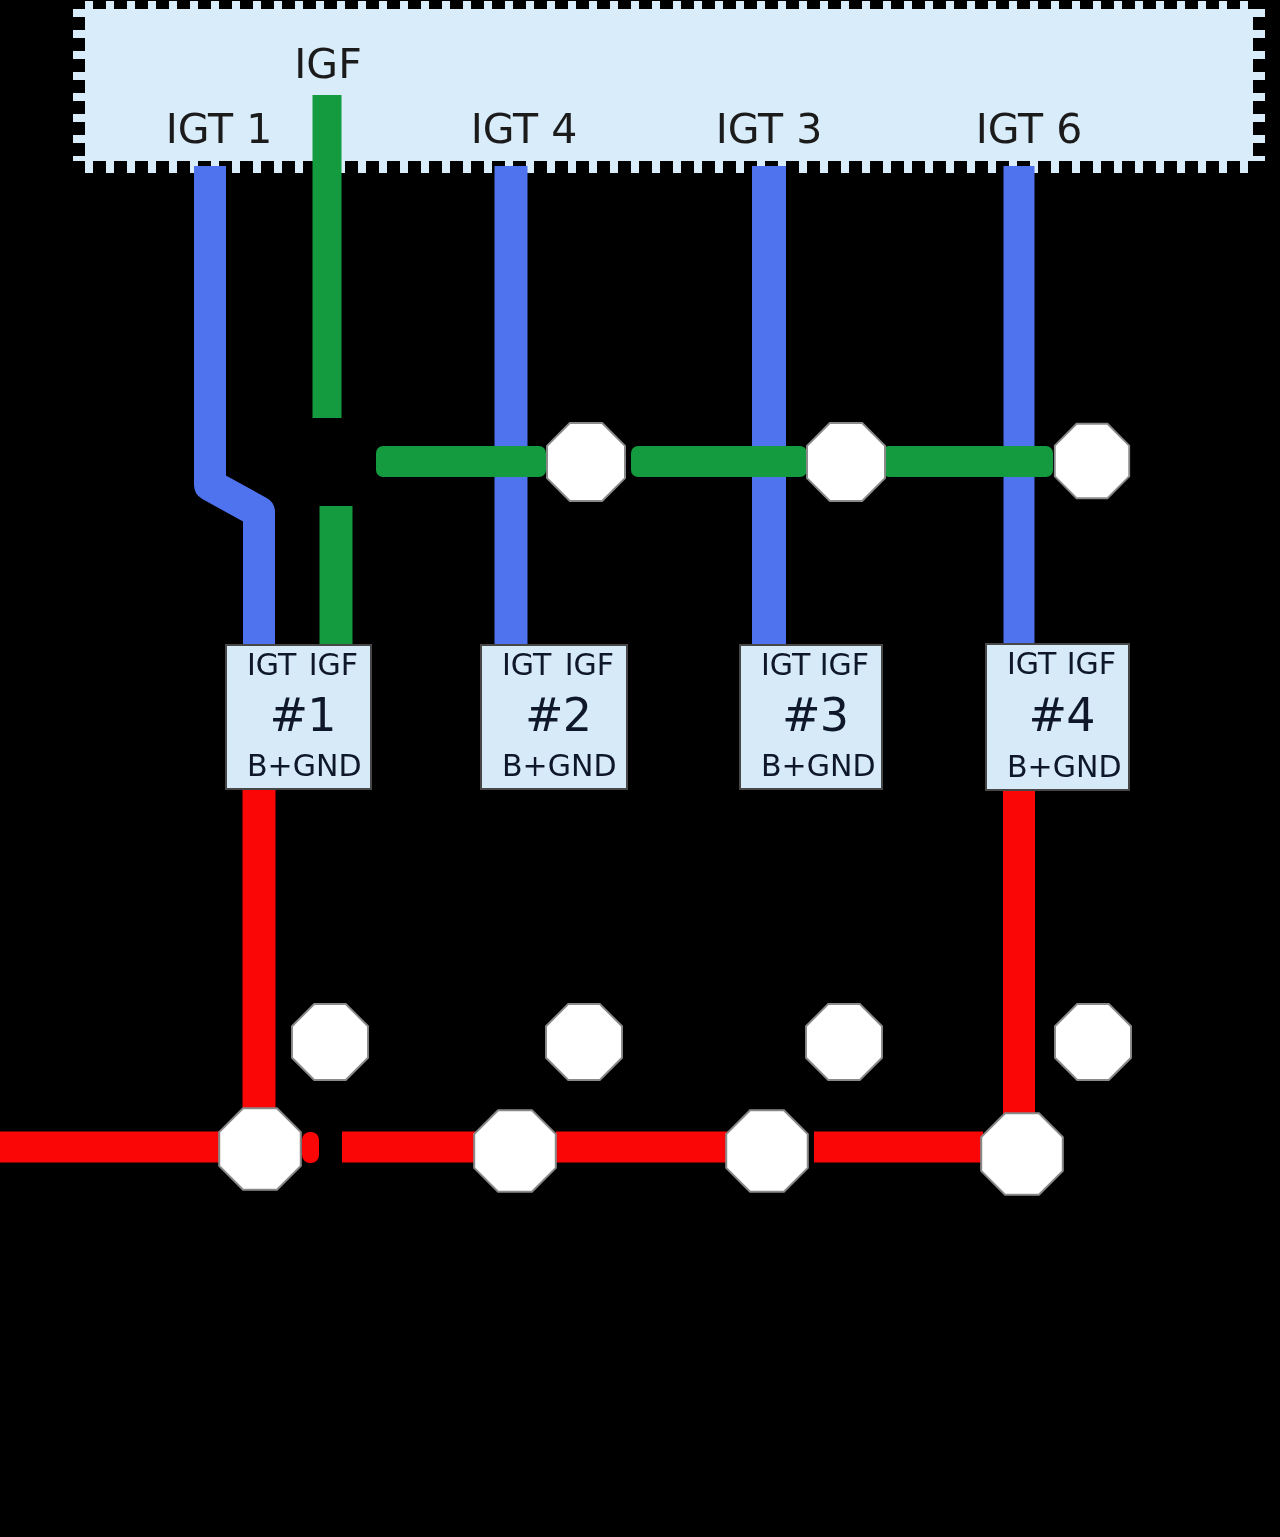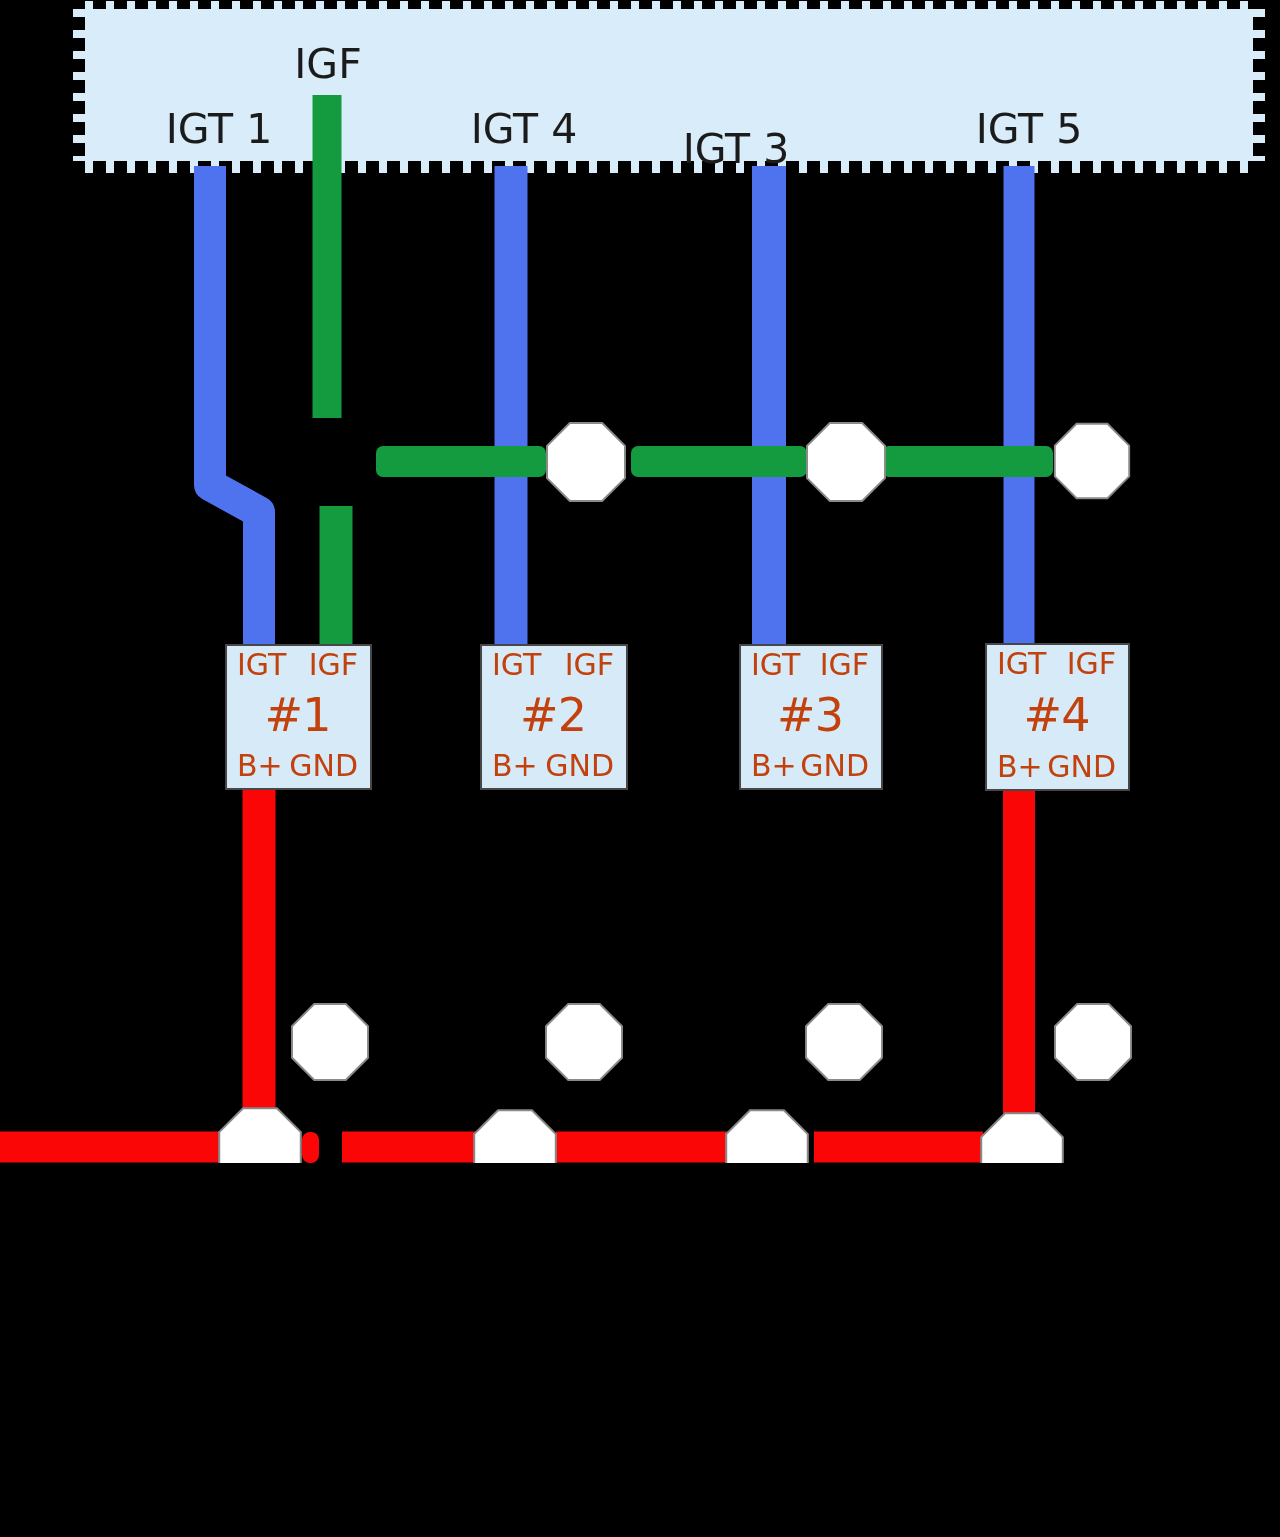--- a/index.html
+++ b/index.html
@@ -6,21 +6,21 @@
     --bg:#000000;
     --band:#d9ecf9;
     --box:#d6eaf8;
     --blue:#4f72ef;
     --green:#149b40;
     --red:#fb0606;
     --ink:#1b1b1b;
   }
   html,body{margin:0;padding:0;background:var(--bg);}
   .canvas{
-    position:relative;width:1280px;height:1163px;background:var(--bg);
+    position:relative;width:1280px;height:1537px;background:var(--bg);
     overflow:hidden;font-family:"DejaVu Sans",sans-serif;
   }
   
   .band{position:absolute;left:73px;top:1px;width:1192px;height:172px;}
   .band-core{position:absolute;left:12px;right:12px;top:8px;bottom:12px;background:var(--band);}
   .teeth-top{position:absolute;left:12px;right:12px;top:0;height:9px;
     background:repeating-linear-gradient(90deg,var(--band) 0 8px,transparent 8px 21px);}
   .teeth-bottom{position:absolute;left:12px;right:12px;bottom:0;height:12px;
     background:repeating-linear-gradient(90deg,var(--band) 0 8px,transparent 8px 21px);}
   .teeth-left{position:absolute;left:0;width:12px;top:8px;bottom:12px;
@@ -30,44 +30,44 @@
   .band-label{
     position:absolute;transform:translate(-50%,-50%);
     font-size:41px;color:var(--ink);white-space:nowrap;letter-spacing:0px;
   }
   
   .wires{position:absolute;left:0;top:0;}
   .octagon{fill:#ffffff;stroke:#8a8a8a;stroke-width:2px;}
   
   .coil{
     position:absolute;box-sizing:border-box;background:var(--box);
-    border:2px solid #474747;color:#c2410c;
+    border:2px solid #474747;color:#0f172a;
     display:flex;flex-direction:column;justify-content:space-between;
-    padding:2px 12px 6px 10px;
+    padding:2px 12px 6px 20px;
   }
   .coil-row{display:flex;justify-content:space-between;font-size:30px;line-height:1.1;}
   .coil-num{text-align:center;font-size:46px;line-height:1;letter-spacing:-1px;}
 </style>
 </head>
 <body>
 
 <div class="canvas">
 
   <div class="band">
     <div class="teeth-top"></div>
     <div class="teeth-bottom"></div>
     <div class="teeth-left"></div>
     <div class="teeth-right"></div>
     <div class="band-core"></div>
 
     <div class="band-label" style="left:255px;top:63px;">IGF</div>
     <div class="band-label" style="left:140px;top:128px;margin-left:6px;">IGT 1</div>
     <div class="band-label" style="left:451px;top:128px;">IGT 4</div>
-    <div class="band-label" style="left:663px;top:128px;margin-top:20px;">IGT 3</div>
-    <div class="band-label" style="left:956px;top:128px;">IGT 5</div>
+    <div class="band-label" style="left:696px;top:128px;">IGT 3</div>
+    <div class="band-label" style="left:956px;top:128px;">IGT 6</div>
   </div>
 
   <svg class="wires" width="1280" height="1537" viewBox="0 0 1280 1537">
     <defs>
       <polygon id="oct" points="-16.6,-40 16.6,-40 40,-16.6 40,16.6 16.6,40 -16.6,40 -40,16.6 -40,-16.6"></polygon>
     </defs>
 
     <path d="M210 166 V485 L259 512 V646" fill="none" stroke="#4f72ef" stroke-width="32" stroke-linejoin="round"></path>
     <line x1="511" y1="166" x2="511" y2="646" stroke="#4f72ef" stroke-width="33"></line>
     <line x1="769" y1="166" x2="769" y2="646" stroke="#4f72ef" stroke-width="34"></line>

